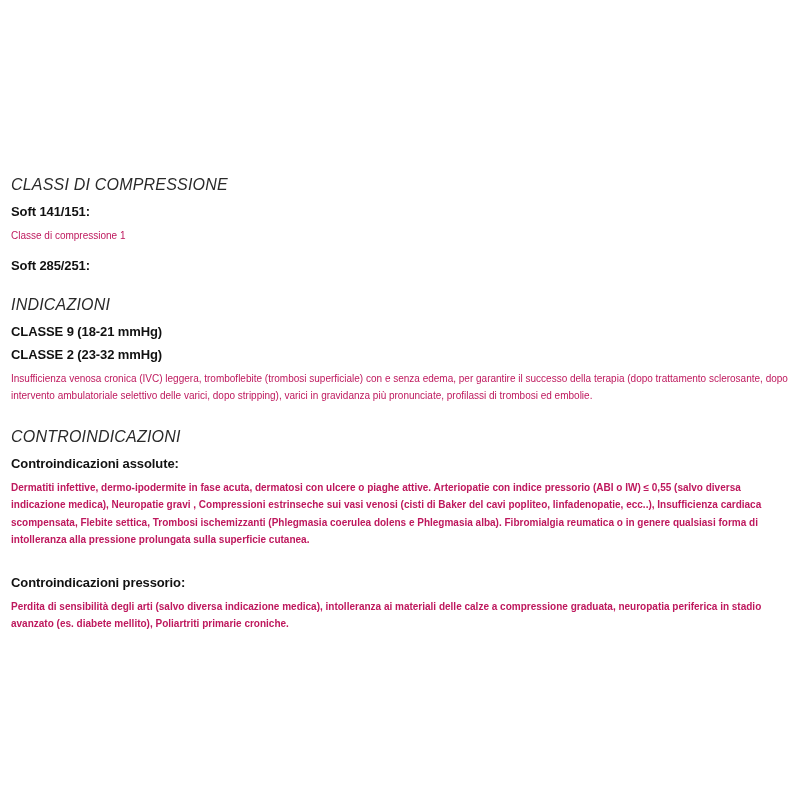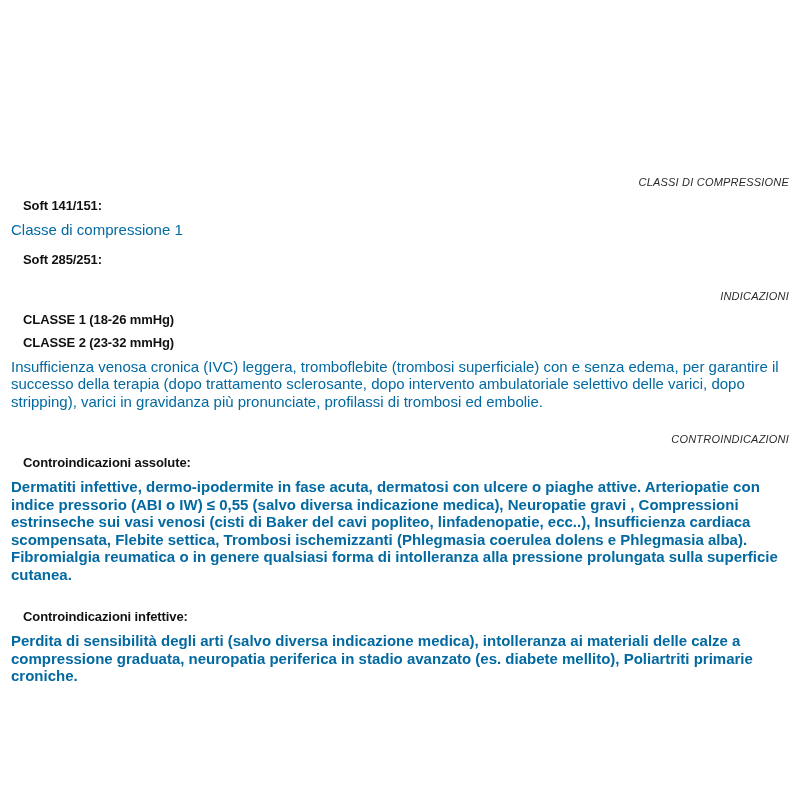--- a/index.html
+++ b/index.html
@@ -16,39 +16,38 @@
   .doc {
     padding: 176px 11px 0 11px;
     max-width: 800px;
   }
   .section {
     margin-bottom: 23px;
   }
   .section-heading {
     font-style: italic;
     font-weight: 400;
-    font-size: 11px;
+    font-size: 16px;
     letter-spacing: 0.2px;
     color: #2a2a2a;
     text-transform: uppercase;
     margin: 0 0 10px 0;
-    text-align: right;
   }
   .item-label {
     font-weight: 700;
     font-size: 13px;
     color: #111111;
-    margin: 0 0 8px 12px;
+    margin: 0 0 8px 0;
     letter-spacing: -0.1px;
   }
   .item-text {
     font-weight: 400;
-    font-size: 15px;
+    font-size: 10px;
     line-height: 17.5px;
-    color: #0369a1;
+    color: #be185d;
     margin: 0 0 13px 0;
   }
   .section-classes .item-text {
     margin-bottom: 13px;
   }
   .section-contra .item-text {
     margin-bottom: 26px;
     font-weight: bold;
   }
 </style>
@@ -59,26 +58,26 @@
 
   <section class="section section-classes">
     <h2 class="section-heading">CLASSI DI COMPRESSIONE</h2>
     <h3 class="item-label">Soft 141/151:</h3>
     <p class="item-text">Classe di compressione 1</p>
     <h3 class="item-label">Soft 285/251:</h3>
   </section>
 
   <section class="section section-indications">
     <h2 class="section-heading">INDICAZIONI</h2>
-    <h3 class="item-label">CLASSE 1 (18-26 mmHg)</h3>
+    <h3 class="item-label">CLASSE 9 (18-21 mmHg)</h3>
     <h3 class="item-label">CLASSE 2 (23-32 mmHg)</h3>
     <p class="item-text">Insufficienza venosa cronica (IVC) leggera, tromboflebite (trombosi superficiale) con e senza edema, per garantire il successo della terapia (dopo trattamento sclerosante, dopo intervento ambulatoriale selettivo delle varici, dopo stripping), varici in gravidanza più pronunciate, profilassi di trombosi ed embolie.</p>
   </section>
 
   <section class="section section-contra">
     <h2 class="section-heading">CONTROINDICAZIONI</h2>
     <h3 class="item-label">Controindicazioni assolute:</h3>
     <p class="item-text">Dermatiti infettive, dermo-ipodermite in fase acuta, dermatosi con ulcere o piaghe attive. Arteriopatie con indice pressorio (ABI o IW) ≤ 0,55 (salvo diversa indicazione medica), Neuropatie gravi , Compressioni estrinseche sui vasi venosi (cisti di Baker del cavi popliteo, linfadenopatie, ecc..), Insufficienza cardiaca scompensata, Flebite settica, Trombosi ischemizzanti (Phlegmasia coerulea dolens e Phlegmasia alba). Fibromialgia reumatica o in genere qualsiasi forma di intolleranza alla pressione prolungata sulla superficie cutanea.</p>
-    <h3 class="item-label">Controindicazioni infettive:</h3>
+    <h3 class="item-label">Controindicazioni pressorio:</h3>
     <p class="item-text">Perdita di sensibilità degli arti (salvo diversa indicazione medica), intolleranza ai materiali delle calze a compressione graduata, neuropatia periferica in stadio avanzato (es. diabete mellito), Poliartriti primarie croniche.</p>
   </section>
 
 </main>
 
 </body></html>

